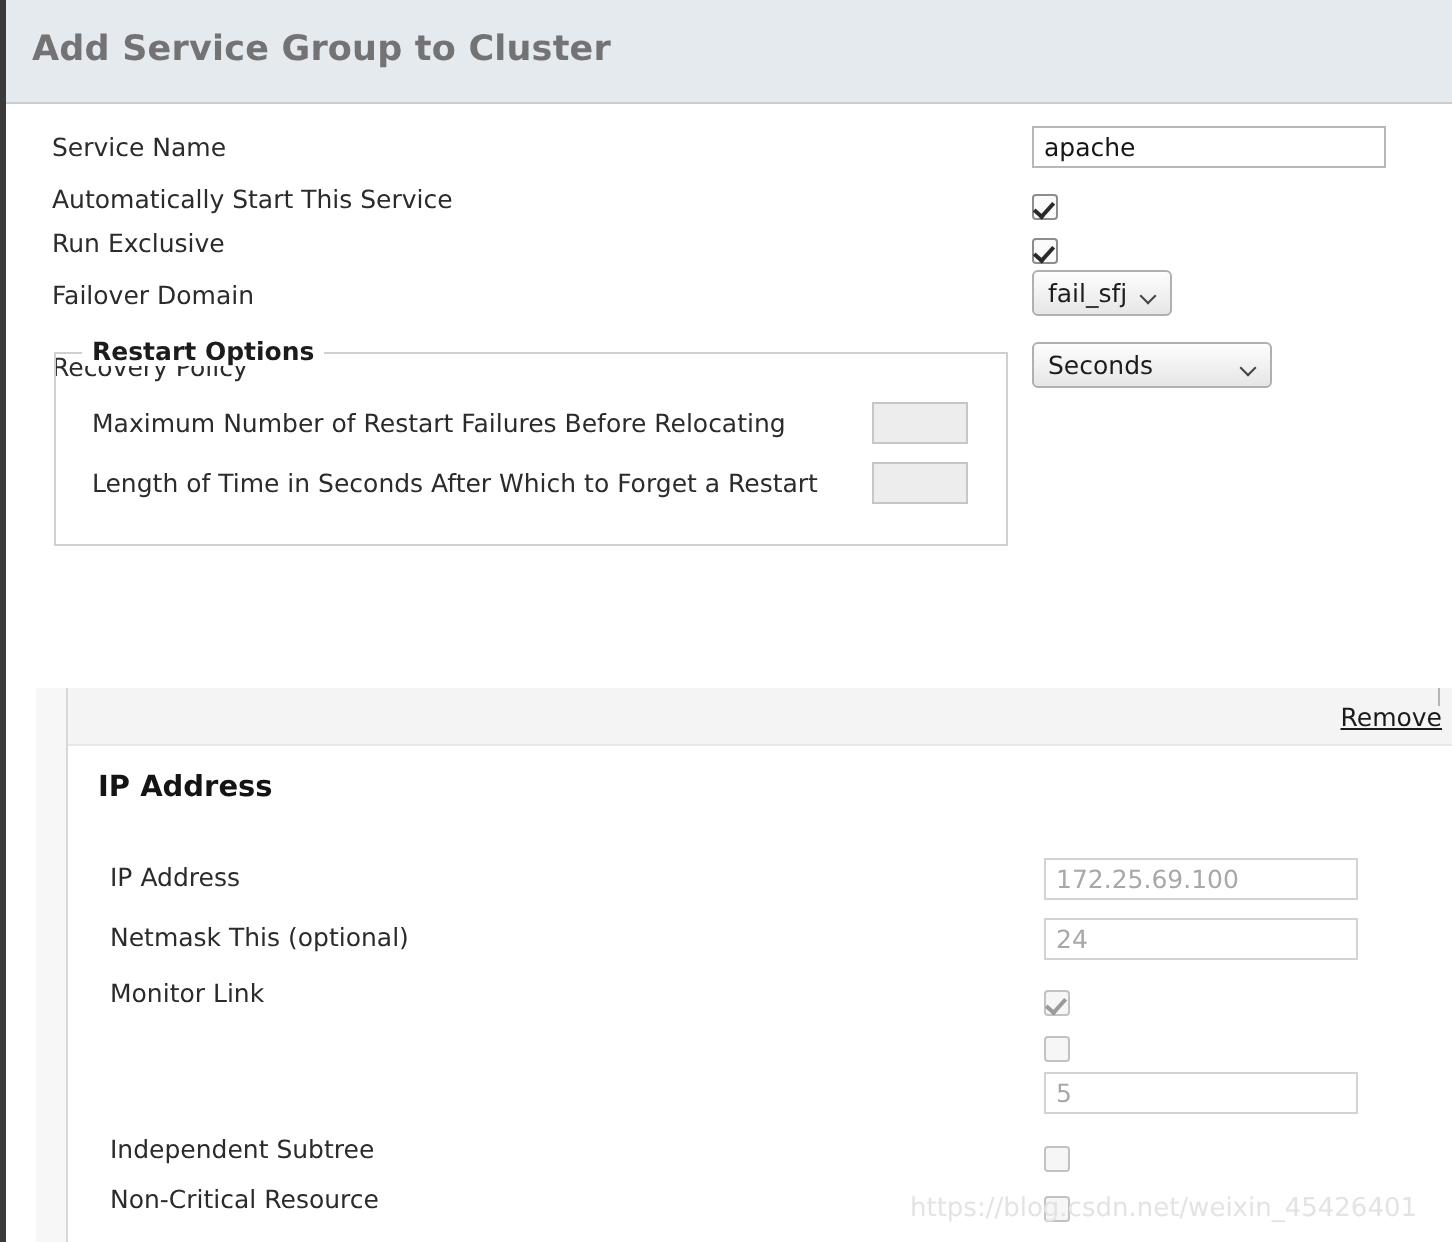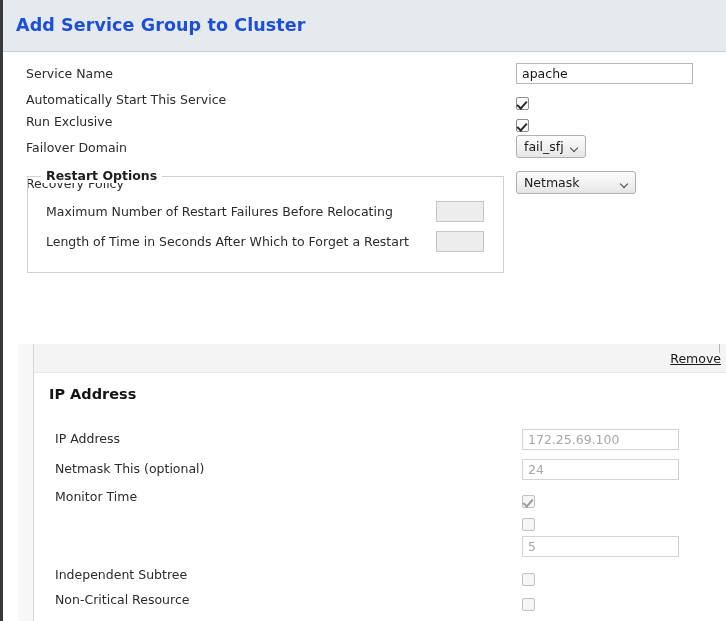--- a/index.html
+++ b/index.html
@@ -35,21 +35,21 @@
     background: #e4eaee;
     border-bottom: 1px solid #c8cdd1;
     box-sizing: border-box;
   }
   .titlebar .title {
     position: absolute;
     left: 13px;
     top: 15px;
     font-size: 17.5px;
     font-weight: bold;
-    color: #1d4ed8;
+    color: #737373;
     letter-spacing: 0.1px;
     white-space: nowrap;
   }
 
   
   .form-top {
     position: absolute;
     left: 0;
     top: 53px;
     right: 0;
@@ -347,21 +347,21 @@
           <span>fail_sfj</span>
           <span class="arrow"></span>
         </span>
       </div>
     </div>
 
     <div class="row" style="top:120px;">
       <div class="lbl">Recovery Policy</div>
       <div class="ctl" style="top:-2px;">
         <span class="sel wide">
-          <span>Netmask</span>
+          <span>Seconds</span>
           <span class="arrow"></span>
         </span>
       </div>
     </div>
 
   </div>
 
   <div class="fset">
     <div class="legend">Restart Options</div>
 
@@ -398,21 +398,21 @@
       </div>
 
       <div class="res-row" style="top:114px;">
         <div class="rlbl">Netmask This (optional)</div>
         <div class="rctl">
           <input class="txt muted" type="text" placeholder="24" style="">
         </div>
       </div>
 
       <div class="res-row" style="top:142px;">
-        <div class="rlbl">Monitor Time</div>
+        <div class="rlbl">Monitor Link</div>
         <div class="rctl" style="top:4px;">
           <span class="cb light checked"></span>
         </div>
       </div>
 
       <div class="res-row" style="top:165px;">
         <div class="rctl" style="top:4px;">
           <span class="cb light"></span>
         </div>
       </div>
@@ -433,14 +433,15 @@
       <div class="res-row" style="top:245px;">
         <div class="rlbl">Non-Critical Resource</div>
         <div class="rctl" style="top:4px;">
           <span class="cb light"></span>
         </div>
       </div>
 
     </div>
   </div>
 
+  <div class="watermark">https://blog.csdn.net/weixin_45426401</div>
 
 </div>
 
 </body></html>

